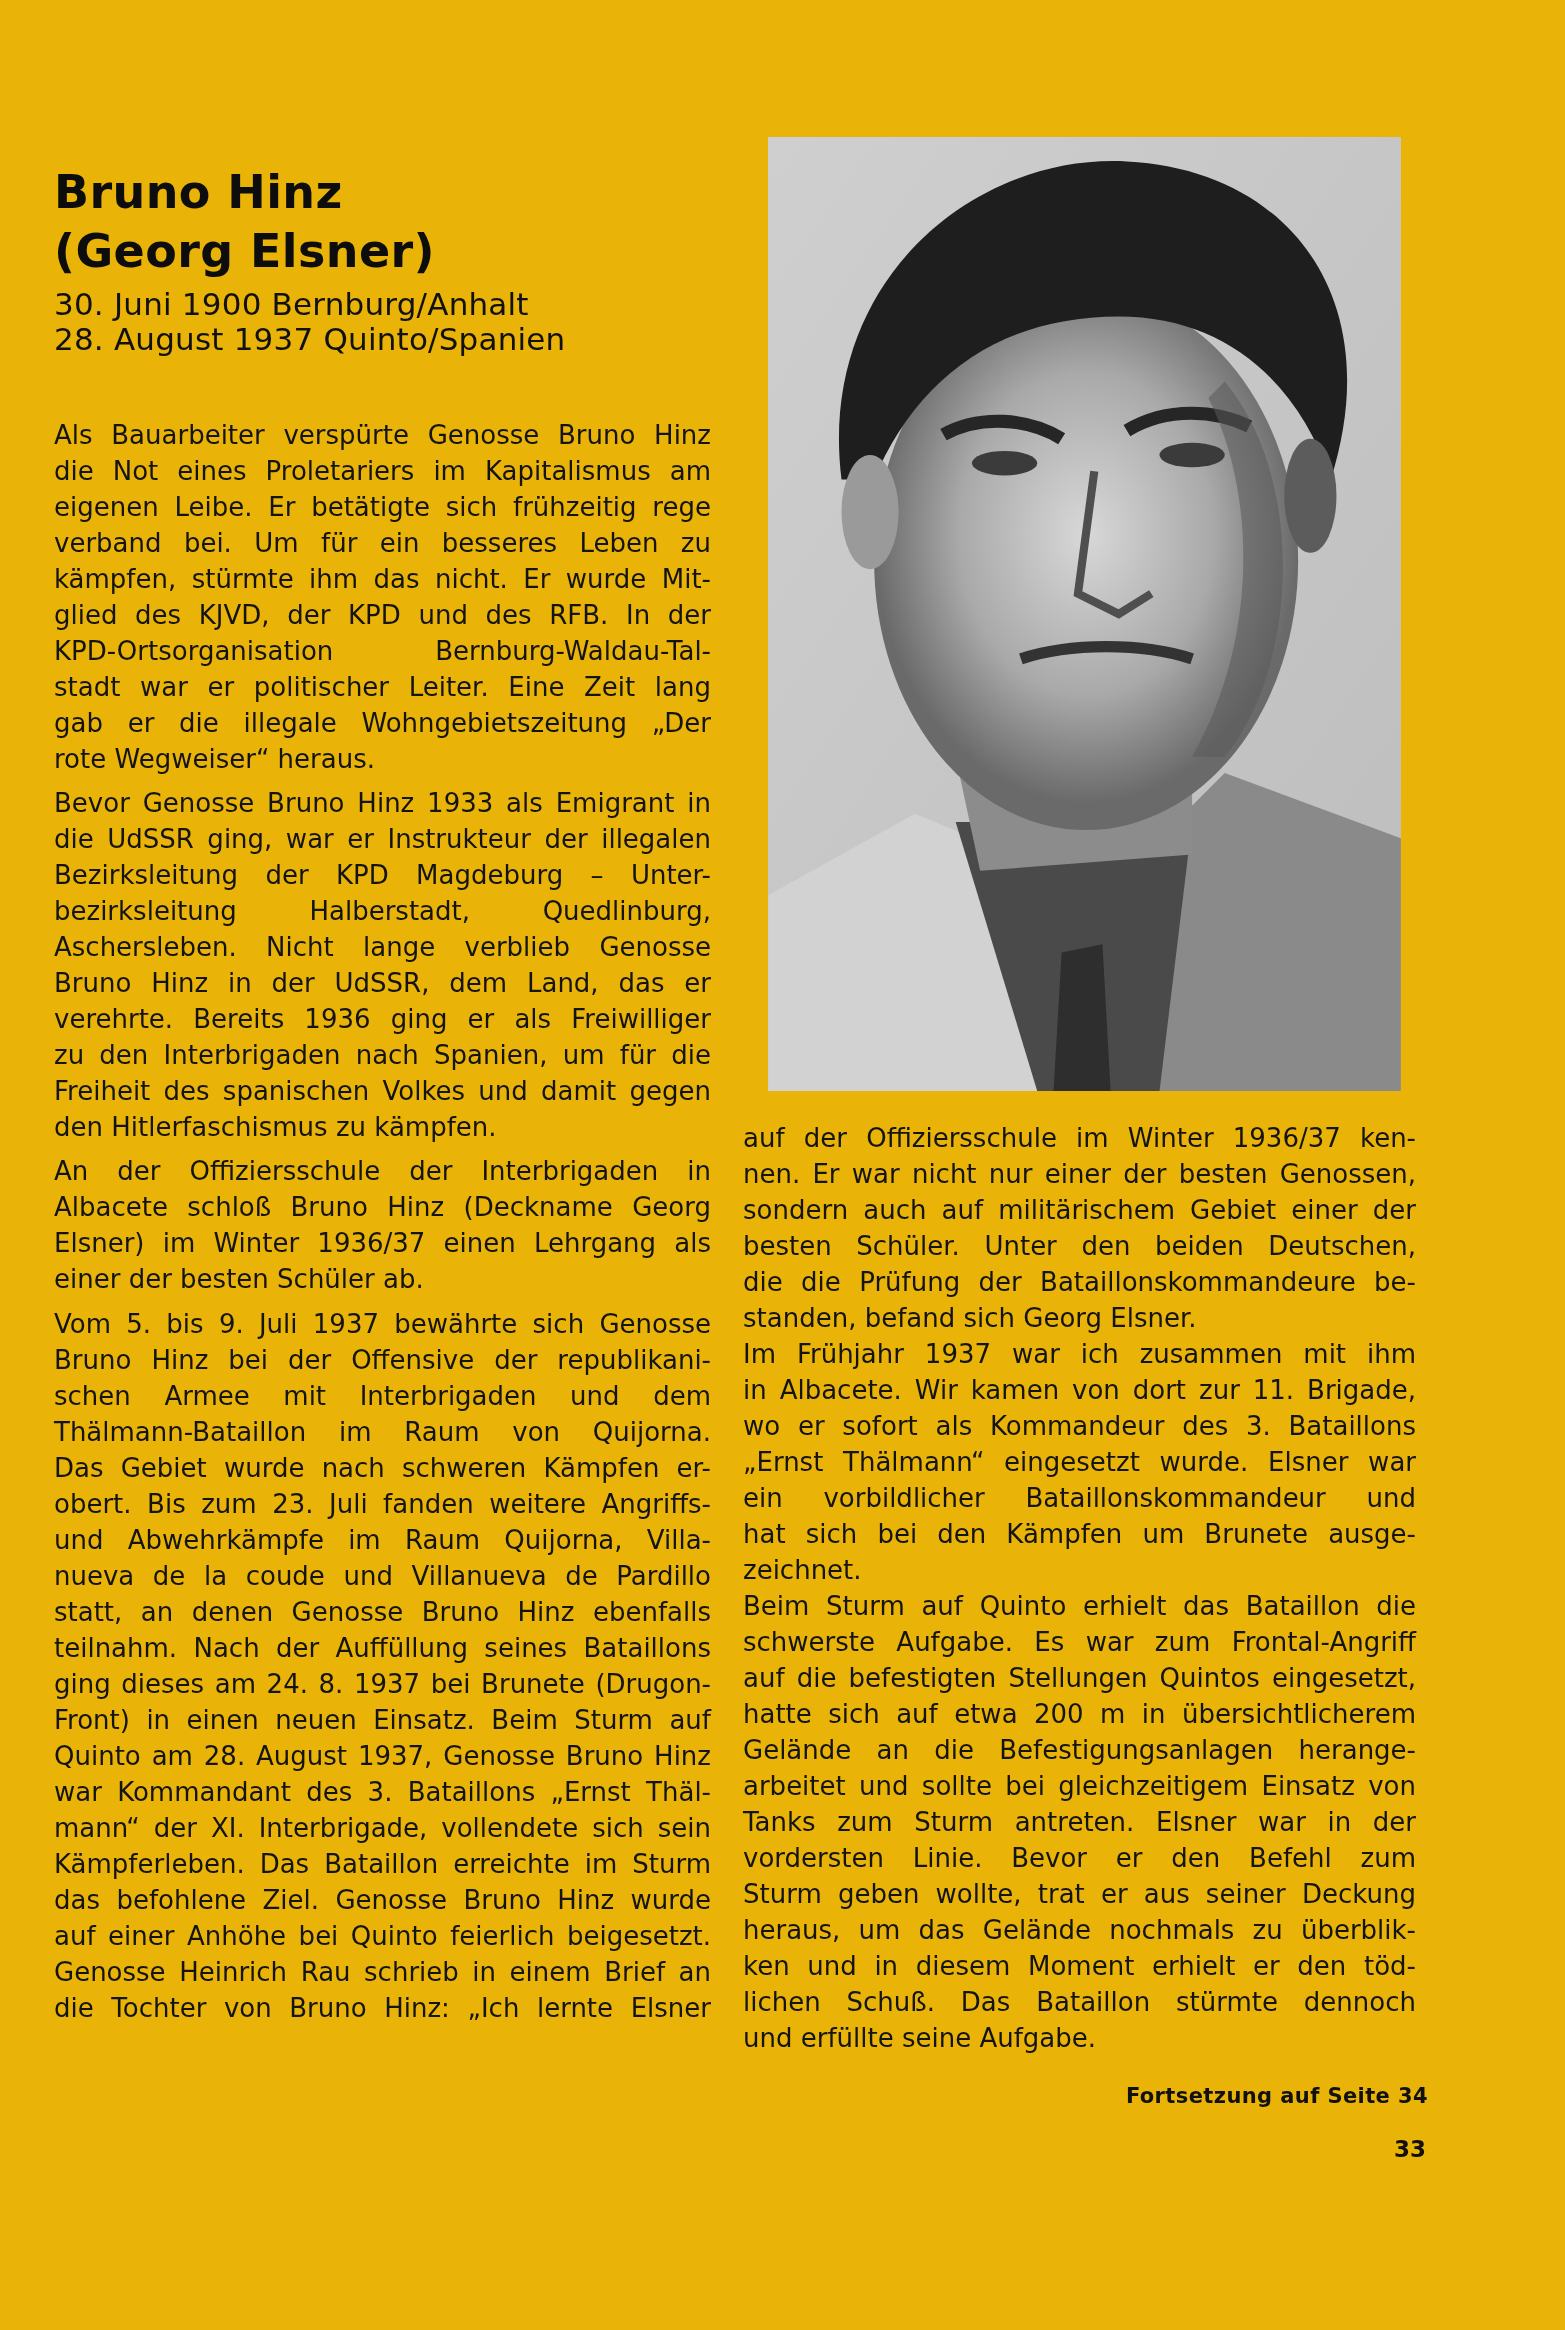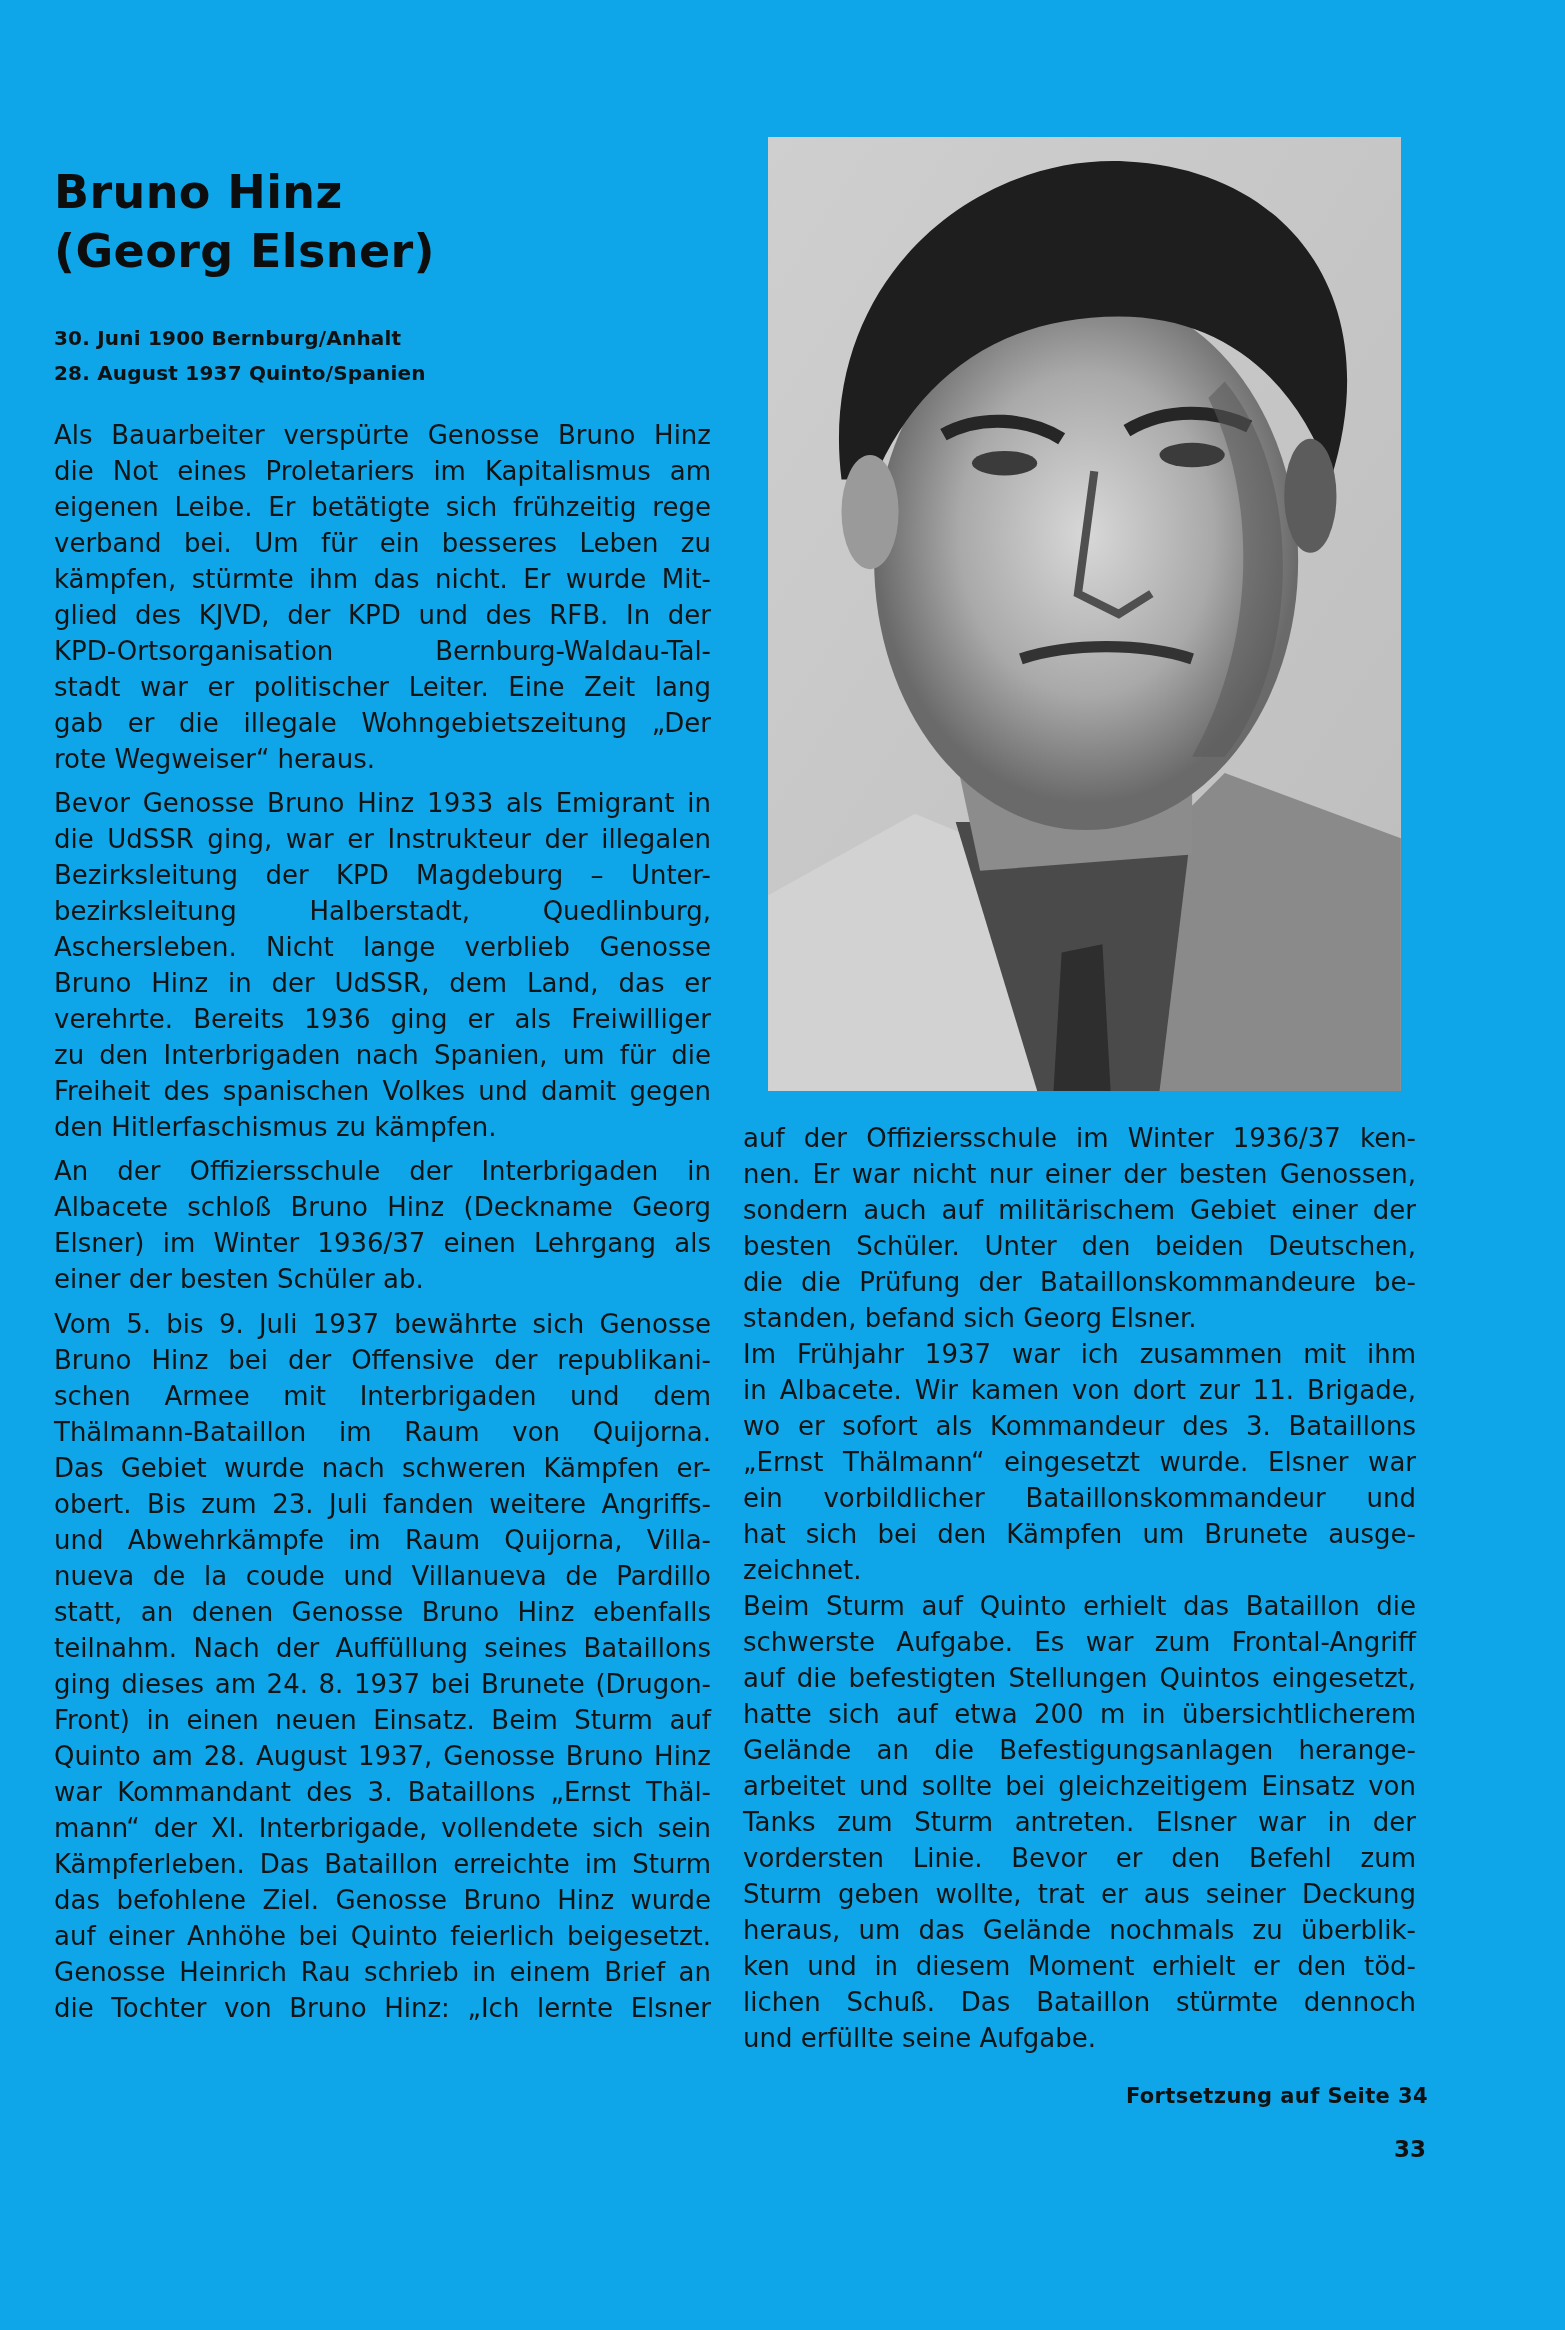--- a/index.html
+++ b/index.html
@@ -1,25 +1,25 @@
 <!DOCTYPE html>
 <html style="font-size:13px"><head>
 <meta charset="utf-8">
 <style>
   html, body { margin: 0; padding: 0; background: #ffffff; }
   body { width: 1565px; height: 2330px; position: relative; overflow: hidden;
          font-family: "DejaVu Sans", "Liberation Sans", sans-serif; color: #111; }
-  .page { position: absolute; left: 0; top: 0; width: 1565px; height: 2330px; background: #0ea5e9; }
+  .page { position: absolute; left: 0; top: 0; width: 1565px; height: 2330px; background: #eab308; }
 
   .title { position: absolute; left: 54px; top: 163px; margin: 0;
            font-family: "DejaVu Sans", sans-serif; font-weight: bold;
            font-size: 46px; line-height: 59px; letter-spacing: 0.4px; color: #0d0d0d; }
   .title span { display: block; }
-  .dates { position: absolute; left: 54px; top: 287px; font-weight: bold;
-           font-size: 20px; line-height: 35px; color: #111; letter-spacing: 0.2px; margin-top: 34px; }
+  .dates { position: absolute; left: 54px; top: 287px; font-weight: normal;
+           font-size: 31px; line-height: 35px; color: #111; letter-spacing: 0.2px; }
   .dates div { white-space: nowrap; }
 
   .col { position: absolute; font-size: 26px; line-height: 36px;
          text-align: justify; color: #141414; }
   .col p { margin: 0; }
   .col .line { display: block; text-align: justify; text-align-last: justify; white-space: nowrap; }
   .col .line.last { text-align-last: left; }
   .col .gap { height: 8.2px; }
 
   .col-left { left: 54px; top: 417px; width: 657px; }

